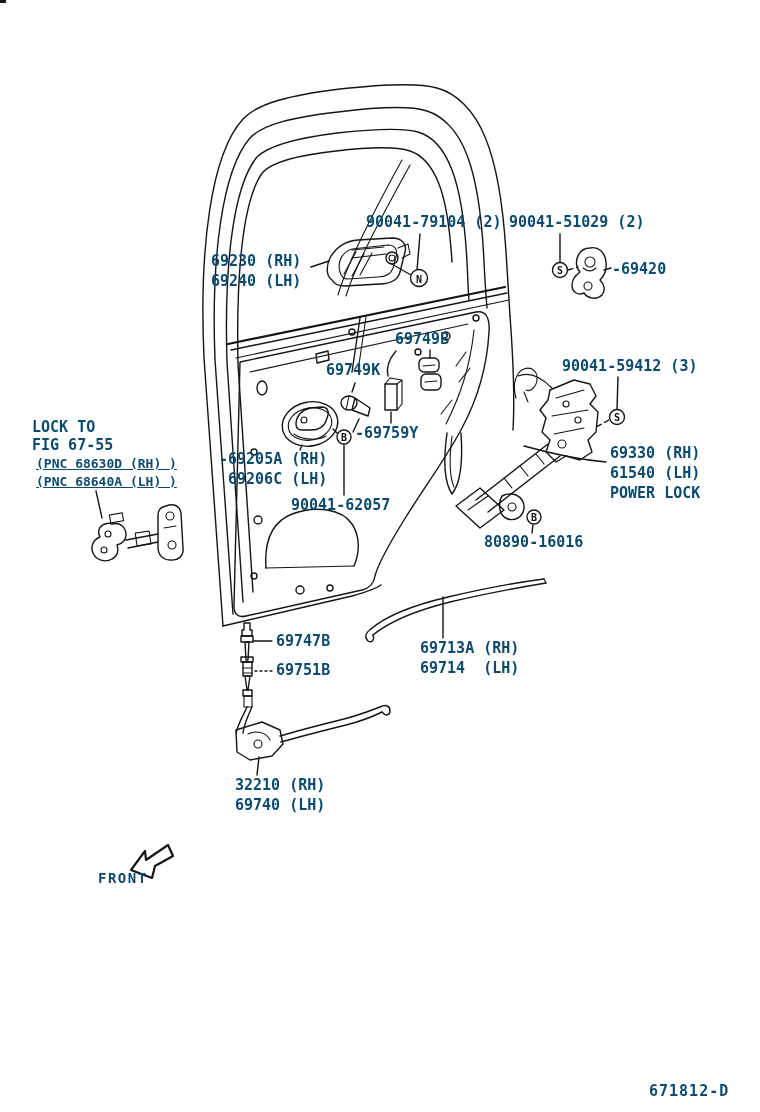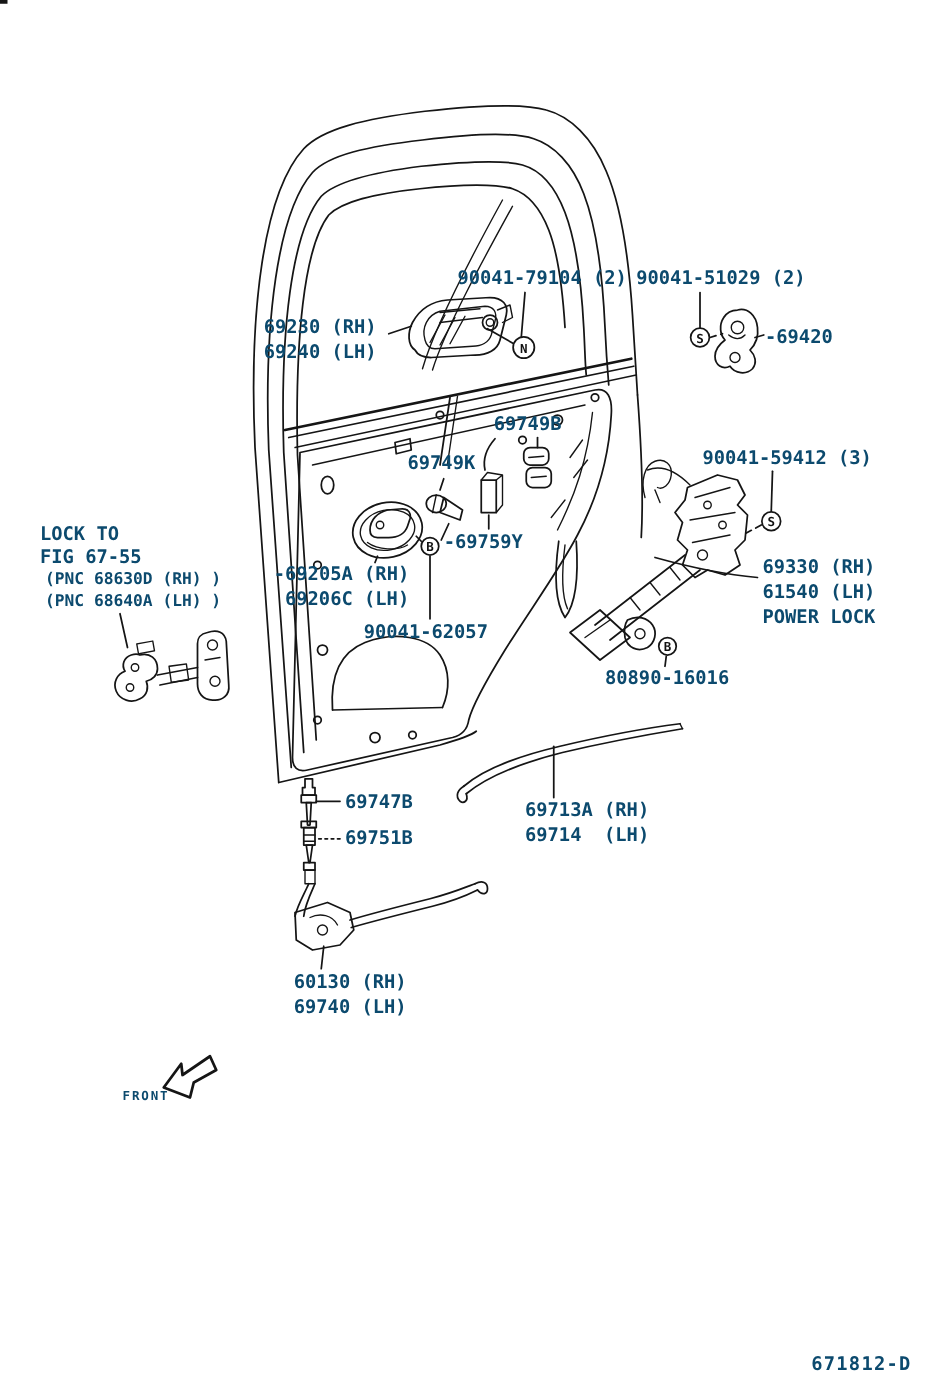--- a/index.html
+++ b/index.html
@@ -22,22 +22,22 @@
   svg.art .fillw{fill:#ffffff;}
   svg.art .solid{fill:#151515;stroke:none;}
   svg.art text{
     stroke:none;fill:#111;font-family:"DejaVu Sans Mono",monospace;
     font-weight:bold;font-size:10px;text-anchor:middle;
   }
   .lbl{
     position:absolute;color:#0c4a6e;font-weight:bold;font-size:15px;
     line-height:18px;white-space:pre;letter-spacing:0;
   }
-  .lbl.small{font-size:13px;}
-  .lbl.front{font-weight:bold;font-size:10px;letter-spacing:1.5px;}
+  .lbl.small{font-size:13px;text-decoration:underline;}
+  .lbl.front{font-weight:bold;font-size:14px;letter-spacing:1.5px;}
   .lbl.code{font-size:15px;letter-spacing:1px;}
 </style>
 </head>
 <body>
 
 <svg class="art" width="760" height="1112" viewBox="0 0 760 1112">
 
   <rect class="solid" x="0" y="0" width="6" height="3"></rect>
 
   <g class="wm" fill="#c9c9c9" opacity="0.9">
@@ -289,17 +289,17 @@
 
 <div class="lbl" style="left:610px;top:444px">69330 (RH)</div>
 <div class="lbl" style="left:610px;top:464px">61540 (LH)</div>
 <div class="lbl" style="left:610px;top:484px">POWER LOCK</div>
 <div class="lbl" style="left:484px;top:533px">80890-16016</div>
 
 <div class="lbl" style="left:276px;top:632px">69747B</div>
 <div class="lbl" style="left:276px;top:661px">69751B</div>
 <div class="lbl" style="left:420px;top:639px">69713A (RH)</div>
 <div class="lbl" style="left:420px;top:659px">69714  (LH)</div>
-<div class="lbl" style="left:235px;top:776px">60130 (RH)</div>
+<div class="lbl" style="left:235px;top:776px">32210 (RH)</div>
 <div class="lbl" style="left:235px;top:796px">69740 (LH)</div>
 
 <div class="lbl front" style="left:98px;top:869px">FRONT</div>
 <div class="lbl code" style="left:649px;top:1082px">671812-D</div>
 
 </body></html>

